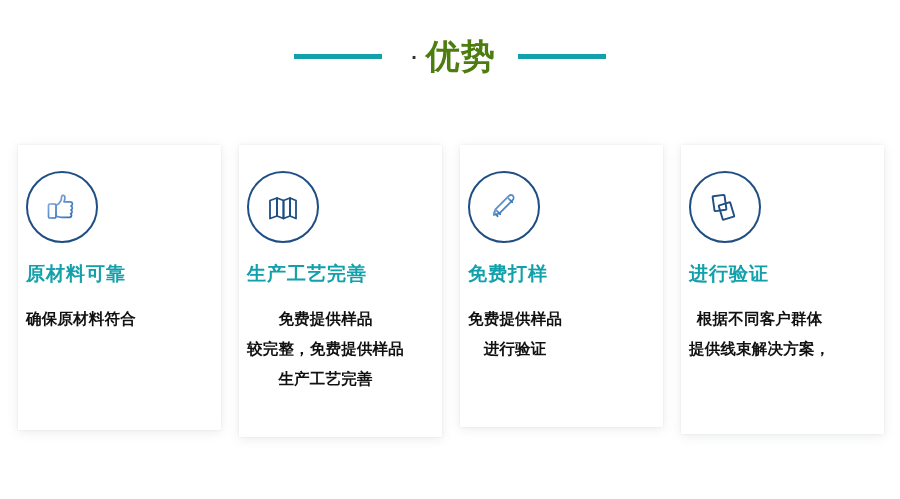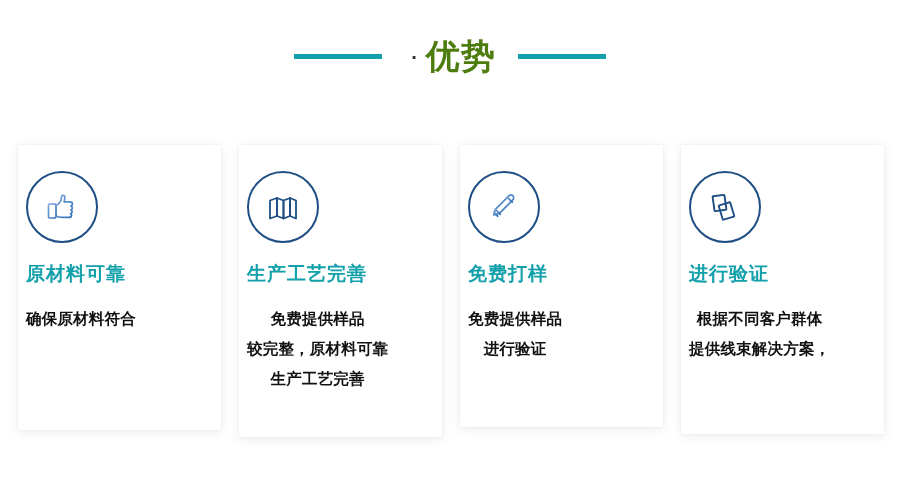--- a/index.html
+++ b/index.html
@@ -153,21 +153,21 @@
           <path d="M5 11.5 12 9v18l-7 2.5z"></path>
           <path d="M12 9l6.5 2.5v18L12 27z"></path>
           <path d="M18.5 11.5 25 9v18l-6.5 2.5z"></path>
           <path d="M25 9l6 2.5v18L25 27z"></path>
         </g>
       </svg>
     </div>
     <div class="card-title">生产工艺完善</div>
     <div class="card-body">
       <span class="card-body-line">免费提供样品</span>
-      <span class="card-body-line">较完整，原材料可靠</span>
+      <span class="card-body-line">较完整，免费提供样品</span>
       <span class="card-body-line">生产工艺完善</span>
     </div>
   </div>
 
   <div class="card card-3">
     <div class="icon-circle">
       <svg width="36" height="36" viewBox="0 0 36 36" fill="none">
         <defs>
           <linearGradient id="g3" x1="0" y1="0" x2="1" y2="1">
             <stop offset="0" stop-color="#79a4da"></stop>

